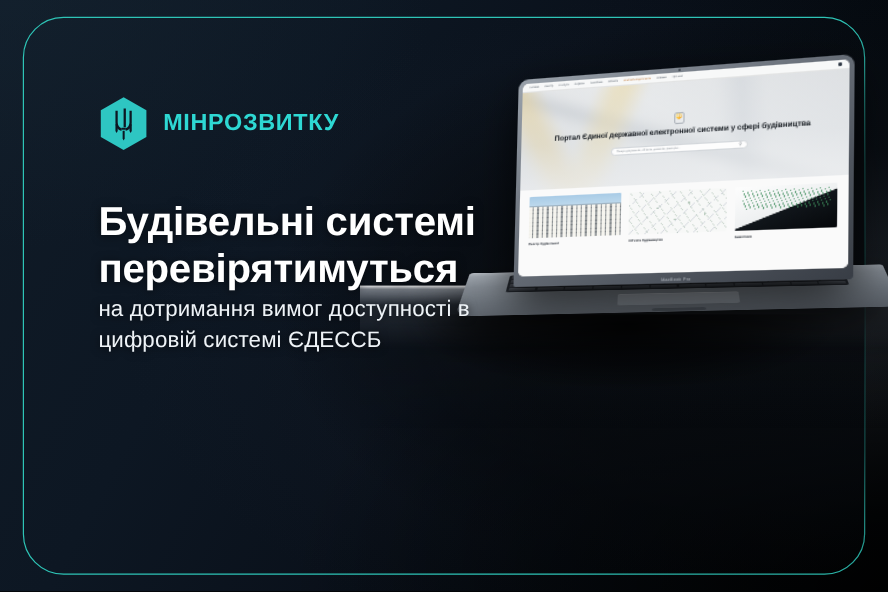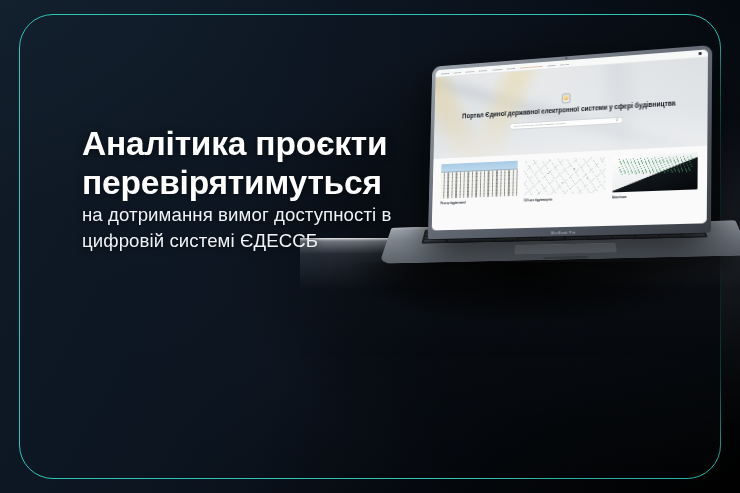--- a/index.html
+++ b/index.html
@@ -544,19 +544,34 @@
 
         </div>
       </div>
       <div class="lid-label">MacBook Pro</div>
     </div>
 
   </div>
 
   <div class="content">
 
-
-    <h1 class="headline">Аналітика проєкти перевірятимуться</h1>
+    <div class="brand">
+      <svg class="brand-mark" viewBox="0 0 42 46">
+        <polygon points="21,1 40,11.8 40,34.2 21,45 2,34.2 2,11.8" fill="#2ec6c2"></polygon>
+        <g fill="#0d1723">
+          <path d="M21 10.5 l1.9 0 0 15.5 -1.9 0 z"></path>
+          <path d="M14.2 12.2 l1.9 0 0 9.8 c0 2.6 1.4 4.2 3.2 4.9 l0 2.1 c-3.3 -0.8 -5.1 -3.4 -5.1 -7 z"></path>
+          <path d="M25.9 12.2 l1.9 0 0 9.8 c0 3.6 -1.8 6.2 -5.1 7 l0 -2.1 c1.8 -0.7 3.2 -2.3 3.2 -4.9 z"></path>
+          <path d="M19.2 26.4 l3.6 0 0 1.8 -3.6 0 z"></path>
+          <path d="M20.2 29 l1.7 0 0 6.4 -0.85 1.6 -0.85 -1.6 z"></path>
+          <path d="M14.2 23.6 l1.9 0 0 5.6 -0.95 1.7 -0.95 -1.7 z"></path>
+          <path d="M25.9 23.6 l1.9 0 0 5.6 -0.95 1.7 -0.95 -1.7 z"></path>
+        </g>
+      </svg>
+      <span class="brand-name">МІНРОЗВИТКУ</span>
+    </div>
+
+    <h1 class="headline">Будівельні системі перевірятимуться</h1>
     <p class="subhead">на дотримання вимог доступності в цифровій системі ЄДЕССБ</p>
 
   </div>
 
 </div>
 
 </body></html>

